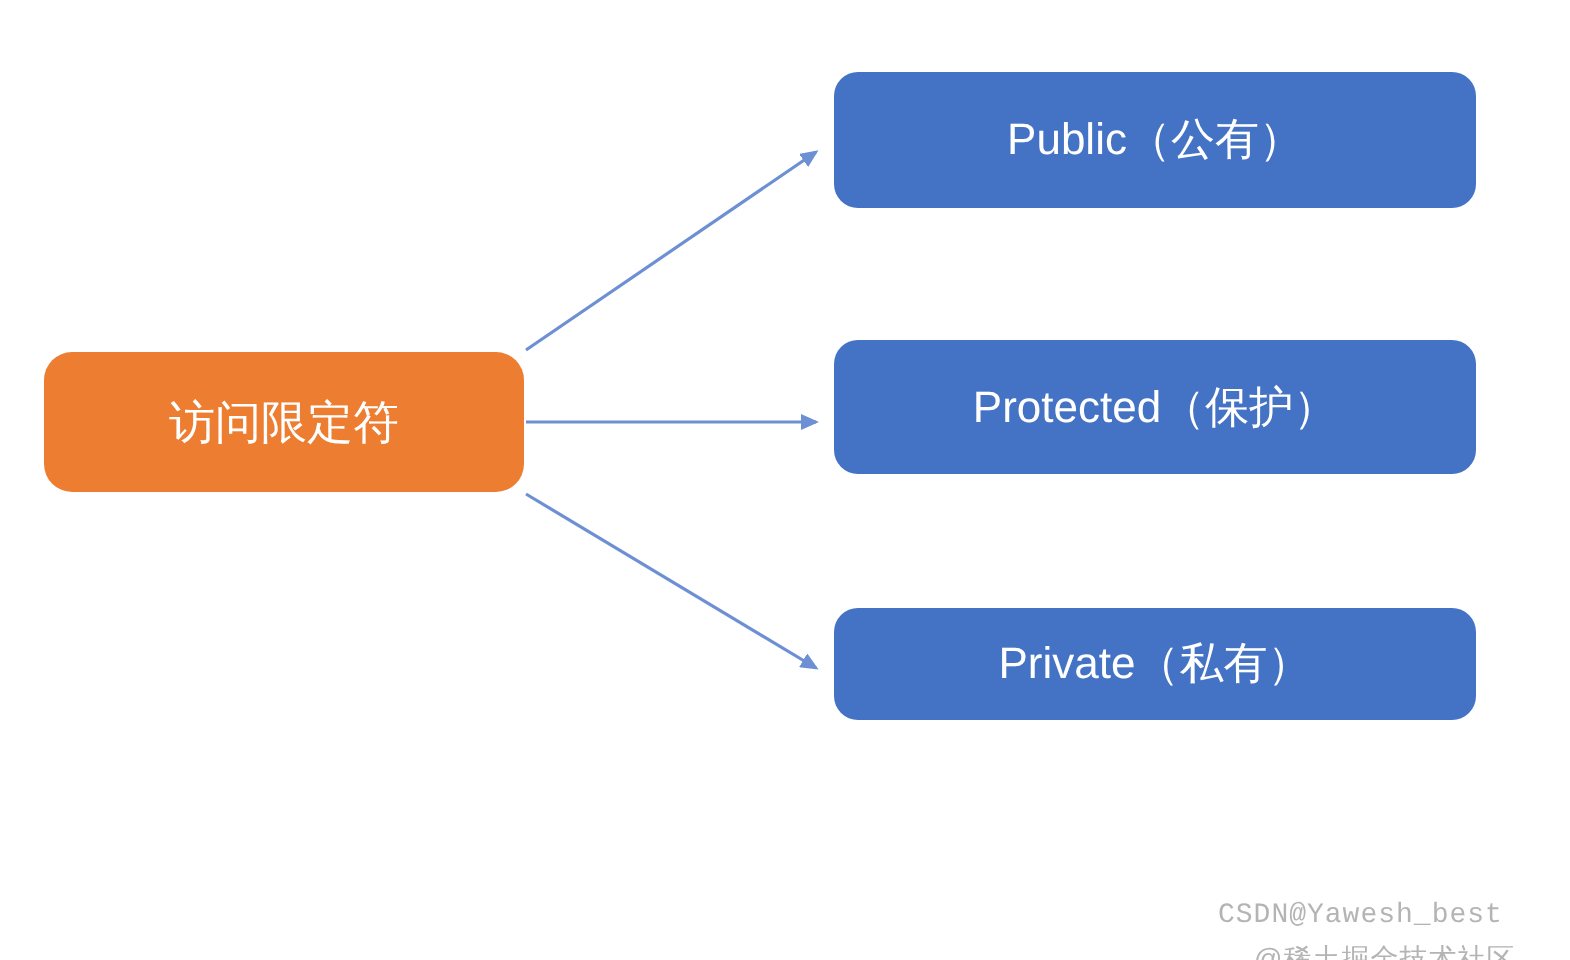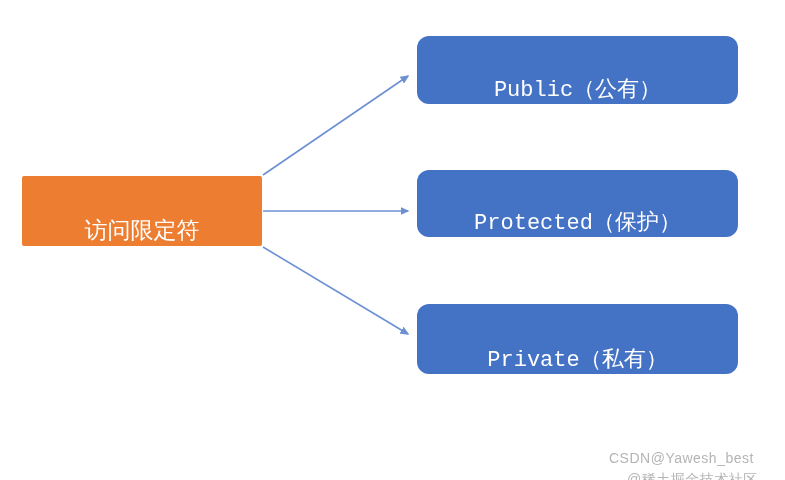--- a/index.html
+++ b/index.html
@@ -11,62 +11,61 @@
   .canvas {
     position: relative;
     width: 785px;
     height: 480px;
     background: #ffffff;
     overflow: hidden;
   }
   .node {
     position: absolute;
     display: flex;
-    align-items: flex-end;
+    align-items: center;
     justify-content: center;
     color: #ffffff;
     text-align: center;
     box-sizing: border-box;
-    font-family: Liberation Mono, monospace;
   }
   .node-root {
     left: 22px;
     top: 176px;
     width: 240px;
     height: 70px;
     background: #ED7D31;
-    border-radius: 2px;
+    border-radius: 14px;
     font-size: 23px;
   }
   .node-child {
     left: 417px;
     width: 321px;
     background: #4472C4;
     border-radius: 12px;
     font-size: 22px;
   }
   .node-child.pos-top    { top: 36px;  height: 68px; }
   .node-child.pos-mid    { top: 170px; height: 67px; }
-  .node-child.pos-bottom { top: 304px; height: 70px; }
+  .node-child.pos-bottom { top: 304px; height: 56px; }
   .arrow-layer {
     position: absolute;
     left: 0;
     top: 0;
     width: 785px;
     height: 480px;
     pointer-events: none;
   }
   .watermark {
     position: absolute;
     color: #b4b4b4;
     font-size: 14px;
     white-space: nowrap;
     letter-spacing: 0.5px;
   }
-  .watermark-1 { left: 609px; top: 450px; }
+  .watermark-1 { left: 609px; top: 450px; font-family: Liberation Mono, monospace; }
   .watermark-2 { left: 627px; top: 471px; }
 </style>
 </head>
 <body>
 
 <div class="canvas">
 
   <svg class="arrow-layer" viewBox="0 0 785 480" xmlns="http://www.w3.org/2000/svg">
     <defs>
       <marker id="arrowhead" markerWidth="9" markerHeight="8" refX="7.5" refY="4" orient="auto" markerUnits="userSpaceOnUse">

